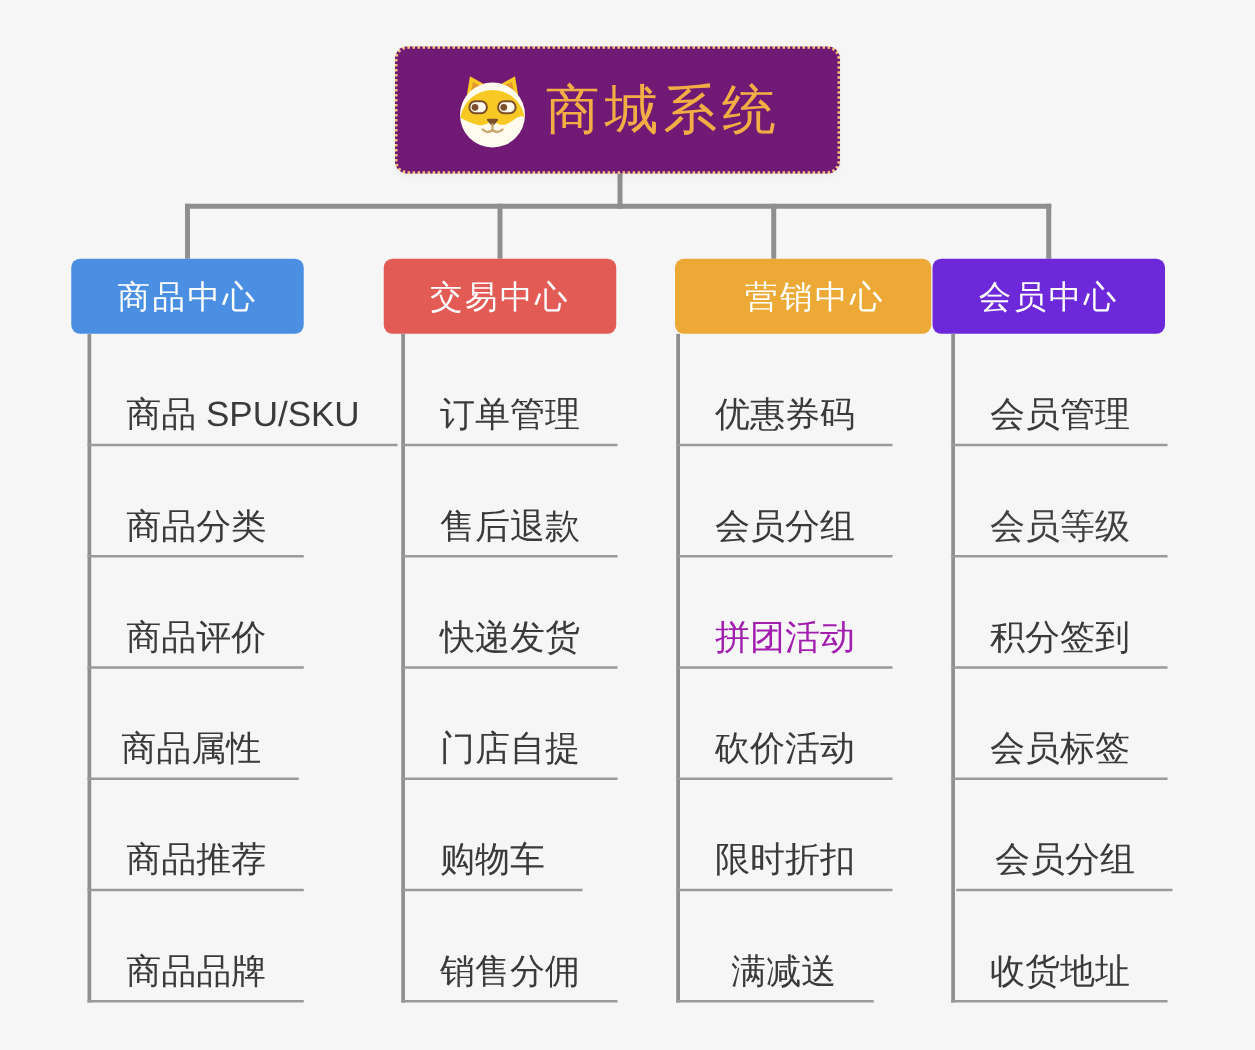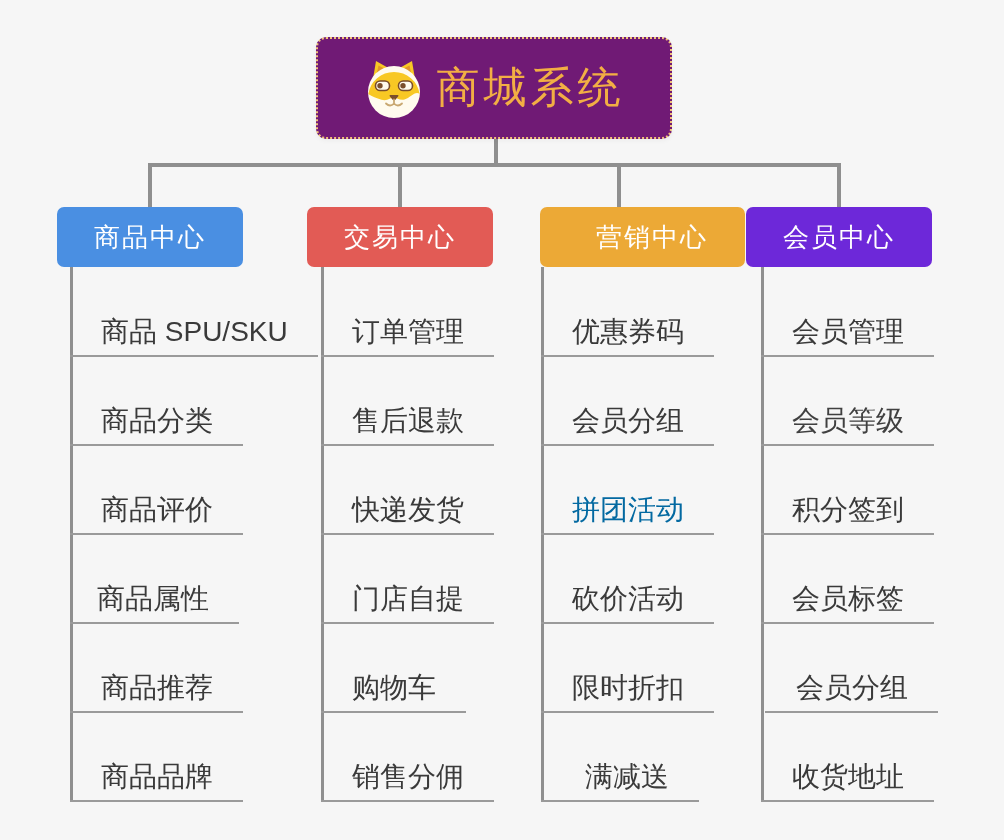--- a/index.html
+++ b/index.html
@@ -121,21 +121,21 @@
       <div class="leaf" style="left: 321px; top: 582px; border-bottom-color: rgb(154, 154, 154); color: rgb(58, 58, 58);">门店自提</div>
       <div class="leaf" style="left: 321px; top: 671px; border-bottom-color: rgb(154, 154, 154); color: rgb(58, 58, 58);">购物车</div>
       <div class="leaf" style="left: 321px; top: 760px; border-bottom-color: rgb(154, 154, 154); color: rgb(58, 58, 58);">销售分佣</div>
       <div class="vline" style="left: 617px; top: 163px; height: 44px; background: rgb(143, 143, 143);"></div>
       <div class="branch-node" style="left: 540px; background: rgb(236, 169, 54); padding-left: 19px;">
         <span class="branch-label">营销中心</span>
       </div>
       <div class="col-line" style="left: 541px; top: 267px; height: 535px; background: rgb(143, 143, 143);"></div>
       <div class="leaf" style="left: 541px; top: 315px; border-bottom-color: rgb(154, 154, 154); color: rgb(58, 58, 58);">优惠券码</div>
       <div class="leaf" style="left: 541px; top: 404px; border-bottom-color: rgb(154, 154, 154); color: rgb(58, 58, 58);">会员分组</div>
-      <div class="leaf" style="left: 541px; top: 493px; border-bottom-color: rgb(154, 154, 154); color: #0369a1;">拼团活动</div>
+      <div class="leaf" style="left: 541px; top: 493px; border-bottom-color: rgb(154, 154, 154); color: #a21caf;">拼团活动</div>
       <div class="leaf" style="left: 541px; top: 582px; border-bottom-color: rgb(154, 154, 154); color: rgb(58, 58, 58);">砍价活动</div>
       <div class="leaf" style="left: 541px; top: 671px; border-bottom-color: rgb(154, 154, 154); color: rgb(58, 58, 58);">限时折扣</div>
       <div class="leaf" style="left: 541px; top: 760px; border-bottom-color: rgb(154, 154, 154); color: rgb(58, 58, 58); padding-left: 44px;">满减送</div>
       <div class="vline" style="left: 837px; top: 163px; height: 44px; background: rgb(143, 143, 143);"></div>
       <div class="branch-node" style="left: 746px; background: #6d28d9;">
         <span class="branch-label">会员中心</span>
       </div>
       <div class="col-line" style="left: 761px; top: 267px; height: 535px; background: rgb(143, 143, 143);"></div>
       <div class="leaf" style="left: 761px; top: 315px; border-bottom-color: rgb(154, 154, 154); color: rgb(58, 58, 58);">会员管理</div>
       <div class="leaf" style="left: 761px; top: 404px; border-bottom-color: rgb(154, 154, 154); color: #404040;">会员等级</div>

